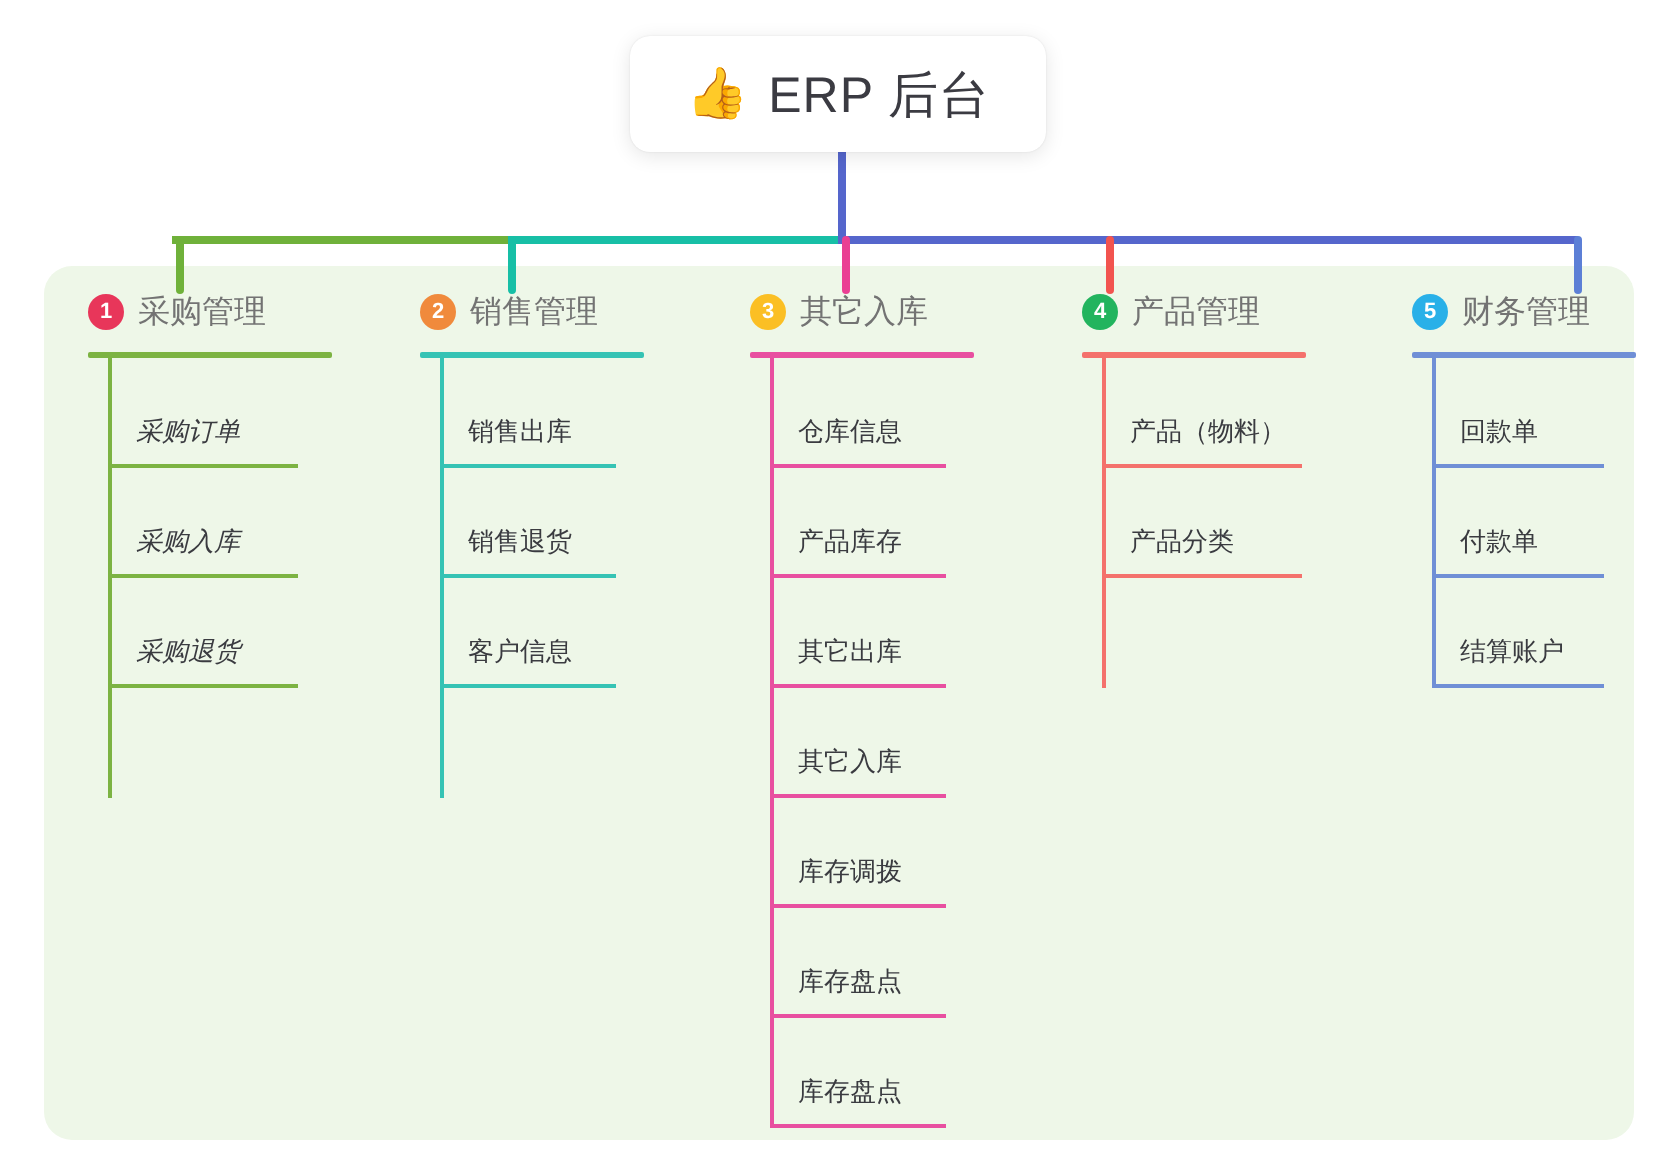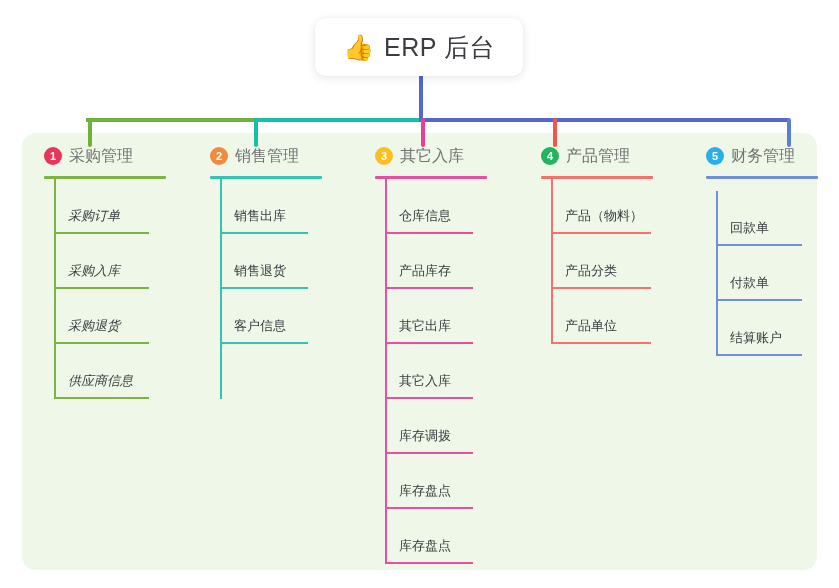--- a/index.html
+++ b/index.html
@@ -91,24 +91,20 @@
             <div class="item-rule" style="background: rgb(124, 179, 66); width: 95px;"></div>
           </div>
           <div class="item">
             <div class="item-label">采购入库</div>
             <div class="item-rule" style="background: rgb(124, 179, 66); width: 95px;"></div>
           </div>
           <div class="item">
             <div class="item-label">采购退货</div>
             <div class="item-rule" style="background: rgb(124, 179, 66); width: 95px;"></div>
           </div>
-          <div class="item">
-            <div class="item-label">供应商信息</div>
-            <div class="item-rule" style="background: rgb(124, 179, 66); width: 95px;"></div>
-          </div>
         </div>
       </div>
       <div class="col" style="left: 166px; width: 150px;">
         <div class="col-head">
           <span class="badge" style="background: rgb(240, 138, 60);">2</span>
           <span class="col-title">销售管理</span>
           <div class="head-rule" style="background: rgb(53, 195, 180); width: 112px;"></div>
         </div>
         <div class="items" style="height: 220px;">
           <div class="spine" style="background: rgb(53, 195, 180); height: 220px;"></div>
@@ -173,33 +169,29 @@
         <div class="items" style="height: 165px;">
           <div class="spine" style="background: rgb(244, 113, 108); height: 165px;"></div>
           <div class="item">
             <div class="item-label">产品（物料）</div>
             <div class="item-rule" style="background: rgb(244, 113, 108); width: 100px;"></div>
           </div>
           <div class="item">
             <div class="item-label">产品分类</div>
             <div class="item-rule" style="background: rgb(244, 113, 108); width: 100px;"></div>
           </div>
-          <div class="item">
-            <div class="item-label">产品单位</div>
-            <div class="item-rule" style="background: rgb(244, 113, 108); width: 100px;"></div>
-          </div>
         </div>
       </div>
       <div class="col" style="left: 662px; width: 150px;">
         <div class="col-head">
           <span class="badge" style="background: rgb(41, 176, 232);">5</span>
           <span class="col-title">财务管理</span>
           <div class="head-rule" style="background: rgb(111, 143, 214); width: 112px;"></div>
         </div>
-        <div class="items" style="height: 186px; margin-top: 12px;">
+        <div class="items" style="height: 186px;">
           <div class="spine" style="background: rgb(111, 143, 214); height: 165px;"></div>
           <div class="item">
             <div class="item-label">回款单</div>
             <div class="item-rule" style="background: rgb(111, 143, 214); width: 86px;"></div>
           </div>
           <div class="item">
             <div class="item-label">付款单</div>
             <div class="item-rule" style="background: rgb(111, 143, 214); width: 86px;"></div>
           </div>
           <div class="item">

